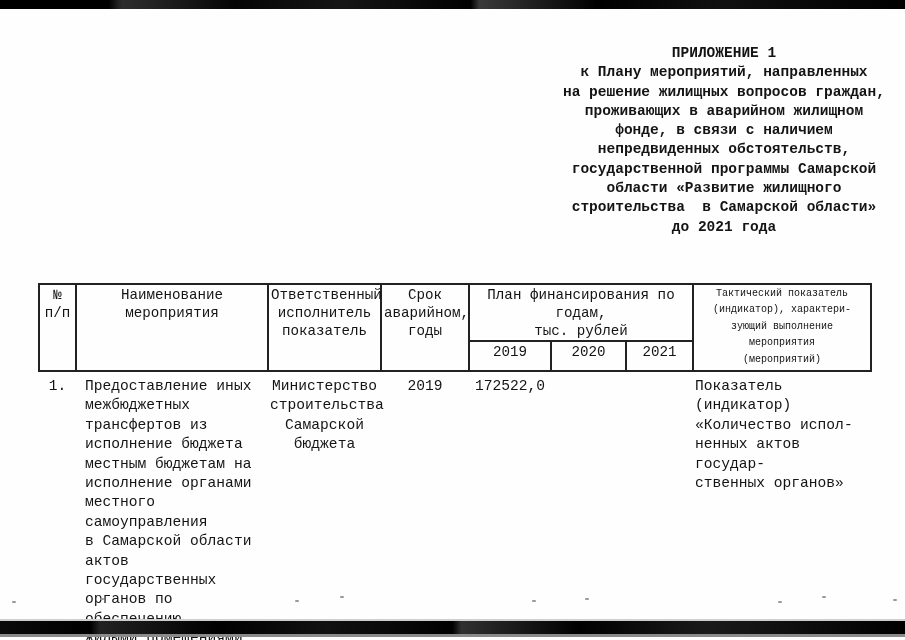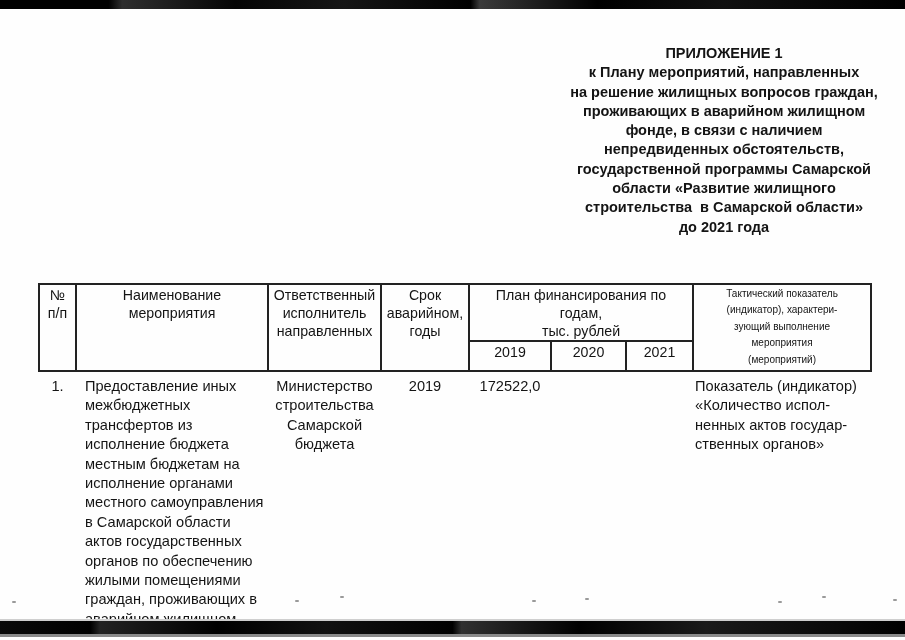--- a/index.html
+++ b/index.html
@@ -6,21 +6,21 @@
     margin: 0;
     padding: 0;
     background: #e8e8e8;
   }
   .page {
     position: relative;
     width: 905px;
     height: 640px;
     background: #fefefe;
     overflow: hidden;
-    font-family: Liberation Sans, sans-serif;
+    font-family: Liberation Mono, monospace;
     color: #141414;
   }
 
   
   .scan-bar-top {
     position: absolute;
     left: 0; top: 0;
     width: 905px; height: 9px;
     background: linear-gradient(90deg,
       #000 0%, #000 12%, #2e2e2e 13.5%, #050505 26%,
@@ -137,21 +137,21 @@
       <col style="width:178px">
     </colgroup>
     <thead>
       <tr>
         <td rowspan="2">№
 п/п</td>
         <td rowspan="2">Наименование
 мероприятия</td>
         <td rowspan="2">Ответственный
 исполнитель
-направленных</td>
+показатель</td>
         <td rowspan="2">Срок
 аварийном,
 годы</td>
         <td colspan="3" class="hdr-financing">План финансирования по
 годам,
 тыс. рублей</td>
         <td rowspan="2" class="hdr-indicator">Тактический показатель
 (индикатор), характери-
 зующий выполнение
 мероприятия

